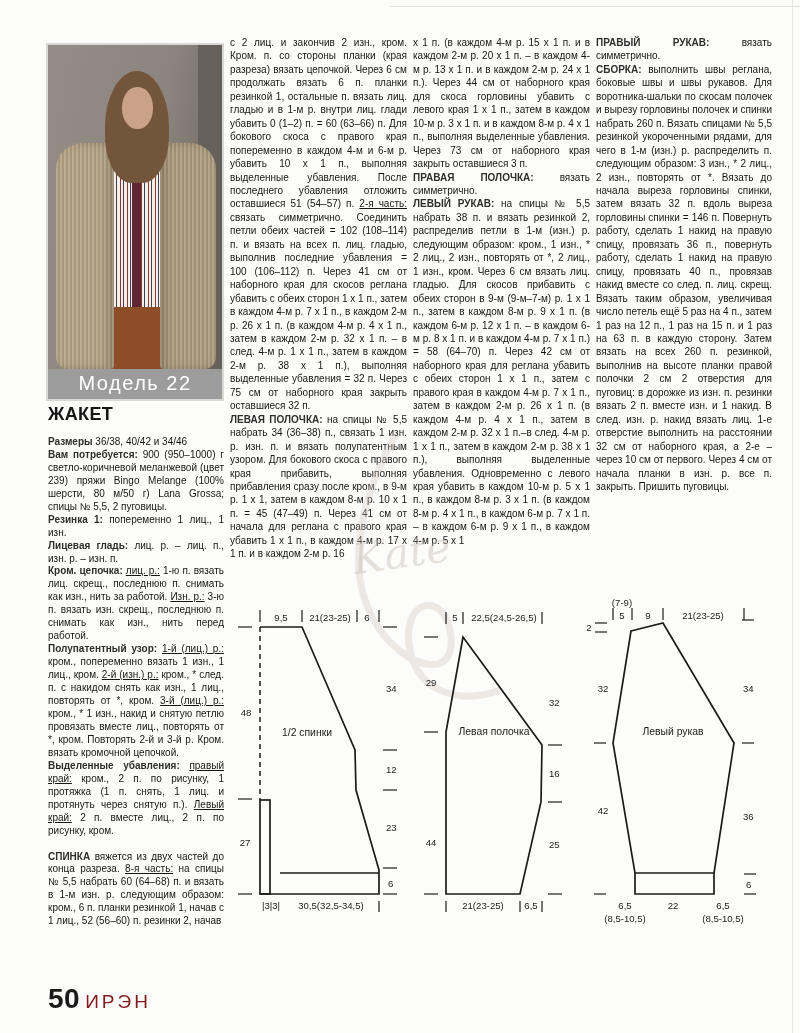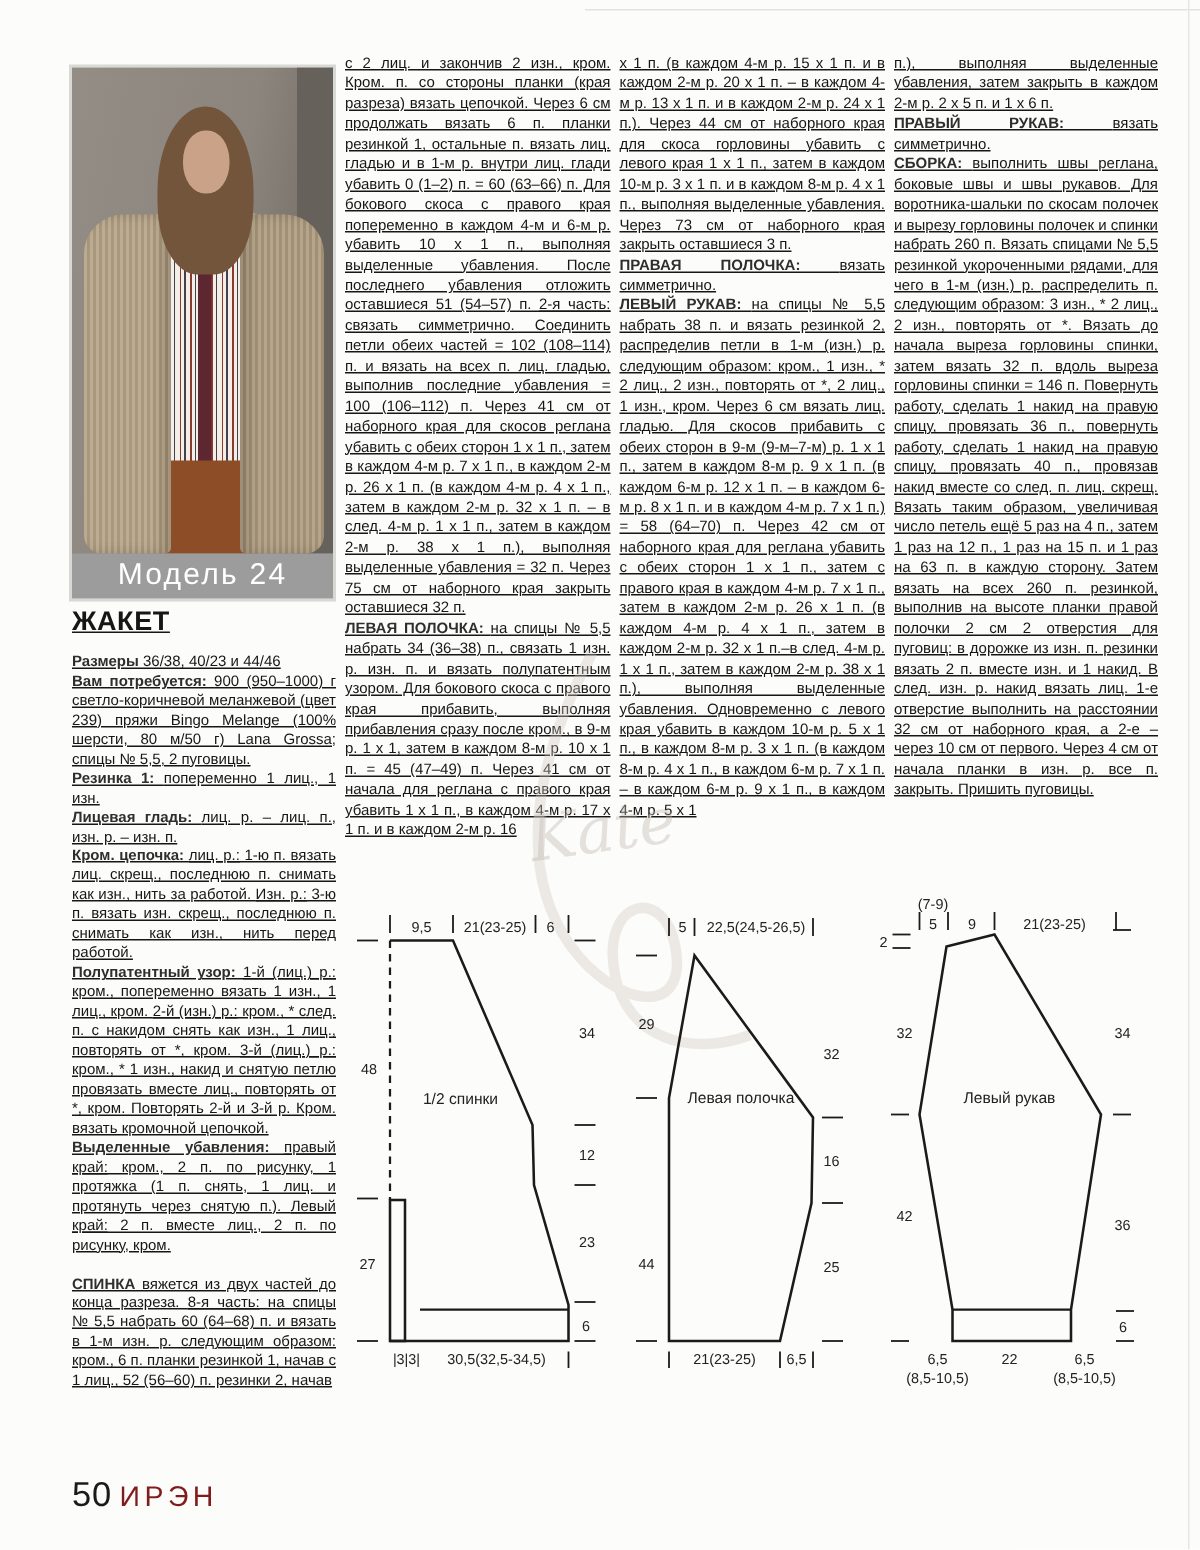--- a/index.html
+++ b/index.html
@@ -16,21 +16,21 @@
   .ph-placket{position:absolute;left:84px;top:112px;width:9px;height:162px;background:#5d2732;}
   .ph-pants{position:absolute;left:56px;top:262px;width:68px;height:62px;background:#8c4d27;}
   .ph-card-l{position:absolute;left:8px;top:98px;width:58px;height:226px;background:#b3a184;border-radius:26px 8px 4px 12px;box-shadow:inset -6px 0 8px rgba(90,75,55,.35);}
   .ph-card-r{position:absolute;left:112px;top:98px;width:56px;height:226px;background:#ab997c;border-radius:8px 26px 12px 4px;box-shadow:inset 6px 0 8px rgba(90,75,55,.35);}
   .ph-rib{position:absolute;left:0;top:0;width:100%;height:100%;background:repeating-linear-gradient(90deg,rgba(255,255,255,.12) 0 2px,rgba(0,0,0,.06) 2px 4px);border-radius:inherit;}
   .ph-hair{position:absolute;left:57px;top:26px;width:64px;height:112px;background:#73553b;border-radius:50% 50% 42% 42%;}
   .ph-face{position:absolute;left:74px;top:42px;width:31px;height:42px;background:#c9a287;border-radius:48%;}
   .ph-caption{position:absolute;left:0;bottom:0;width:100%;height:30px;background:#9c9c9c;color:#fff;font-size:20px;line-height:29px;text-align:center;letter-spacing:1.5px;}
 
   
-  .col{position:absolute;text-align:justify;font-size:10px;line-height:13.45px;color:#161616;text-decoration:underline;}
+  .col{position:absolute;text-align:justify;font-size:10px;line-height:13.45px;color:#161616;}
   .col p{margin:0;}
   .col .bold{font-weight:bold;color:#2e2e2e;}
   .col .und{text-decoration:underline;}
   .col1{left:48px;top:408px;width:176px;line-height:12.95px;}
   .col2{left:230px;top:36px;width:177px;}
   .col3{left:413px;top:36px;width:177px;}
   .col4{left:596px;top:36px;width:176px;}
   p.head{font-size:18px;font-weight:bold;letter-spacing:.4px;margin-bottom:15px !important;text-align:left;}
   p.gapbefore{margin-top:13px !important;}
 
@@ -42,21 +42,21 @@
   svg.diagram{position:absolute;overflow:visible;}
   svg.diagram .outline{fill:none;stroke:#1b1b1b;stroke-width:1.7;}
   svg.diagram .thin{fill:none;stroke:#1b1b1b;stroke-width:1.5;}
   svg.diagram .dash{stroke-dasharray:5 4;}
   svg.diagram .tick{stroke:#1b1b1b;stroke-width:1.2;}
   svg.diagram text{font-family:"Liberation Sans",sans-serif;font-size:9.6px;fill:#222;}
   svg.diagram text.big{font-size:10.4px;}
 
   
   .footer{position:absolute;left:48px;top:983px;color:#1a1a1a;}
-  .footer .pageno{font-size:23px;font-weight:normal;letter-spacing:.5px;}
+  .footer .pageno{font-size:28px;font-weight:bold;letter-spacing:.5px;}
   .footer .mag{font-size:19px;letter-spacing:3px;color:#7f1d1d;margin-left:5px;}
 </style>
 </head>
 <body>
 
 <div class="page">
   <div class="scanline-top"></div>
   <div class="scanline-right"></div>
 
   <div class="photo-frame">
@@ -67,45 +67,44 @@
     <div class="ph-placket"></div>
     <div class="ph-pants"></div>
     <div class="ph-card-l">
         <div class="ph-rib"></div>
       </div>
     <div class="ph-card-r">
         <div class="ph-rib"></div>
       </div>
     <div class="ph-hair"></div>
     <div class="ph-face"></div>
-    <div class="ph-caption">Модель 24</div>
+    <div class="ph-caption">Модель 22</div>
   </div>
 
   <div class="col col1">
       <p class="head"><span>ЖАКЕТ</span></p>
-      <p><span class="bold">Размеры </span><span>36/38, 40/23 и 44/46</span></p>
+      <p><span class="bold">Размеры </span><span>36/38, 40/42 и 34/46</span></p>
       <p><span class="bold">Вам потребуется: </span><span>900 (950–1000) г светло-коричневой меланжевой (цвет 239) пряжи Bingo Melange (100% шерсти, 80 м/50 г) Lana Grossa; спицы № 5,5, 2 пуговицы.</span></p>
       <p><span class="bold">Резинка 1: </span><span>попеременно 1 лиц., 1 изн.</span></p>
       <p><span class="bold">Лицевая гладь: </span><span>лиц. р. – лиц. п., изн. р. – изн. п.</span></p>
       <p><span class="bold">Кром. цепочка: </span><span class="und">лиц. р.:</span><span> 1-ю п. вязать лиц. скрещ., последнюю п. снимать как изн., нить за работой. </span><span class="und">Изн. р.:</span><span> 3-ю п. вязать изн. скрещ., последнюю п. снимать как изн., нить перед работой.</span></p>
       <p><span class="bold">Полупатентный узор: </span><span class="und">1-й (лиц.) р.:</span><span> кром., попеременно вязать 1 изн., 1 лиц., кром. </span><span class="und">2-й (изн.) р.:</span><span> кром., * след. п. с накидом снять как изн., 1 лиц., повторять от *, кром. </span><span class="und">3-й (лиц.) р.:</span><span> кром., * 1 изн., накид и снятую петлю провязать вместе лиц., повторять от *, кром. Повторять 2-й и 3-й р. Кром. вязать кромочной цепочкой.</span></p>
       <p><span class="bold">Выделенные убавления: </span><span class="und">правый край:</span><span> кром., 2 п. по рисунку, 1 протяжка (1 п. снять, 1 лиц. и протянуть через снятую п.). </span><span class="und">Левый край:</span><span> 2 п. вместе лиц., 2 п. по рисунку, кром.</span></p>
       <p class="gapbefore"><span class="bold">СПИНКА </span><span>вяжется из двух частей до конца разреза. </span><span class="und">8-я часть:</span><span> на спицы № 5,5 набрать 60 (64–68) п. и вязать в 1-м изн. р. следующим образом: кром., 6 п. планки резинкой 1, начав с 1 лиц., 52 (56–60) п. резинки 2, начав</span></p>
     </div>
   <div class="col col2">
       <p><span>с 2 лиц. и закончив 2 изн., кром. Кром. п. со стороны планки (края разреза) вязать цепочкой. Через 6 см продолжать вязать 6 п. планки резинкой 1, остальные п. вязать лиц. гладью и в 1-м р. внутри лиц. глади убавить 0 (1–2) п. = 60 (63–66) п. Для бокового скоса с правого края попеременно в каждом 4-м и 6-м р. убавить 10 х 1 п., выполняя выделенные убавления. После последнего убавления отложить оставшиеся 51 (54–57) п. </span><span class="und">2-я часть:</span><span> связать симметрично. Соединить петли обеих частей = 102 (108–114) п. и вязать на всех п. лиц. гладью, выполнив последние убавления = 100 (106–112) п. Через 41 см от наборного края для скосов реглана убавить с обеих сторон 1 х 1 п., затем в каждом 4-м р. 7 х 1 п., в каждом 2-м р. 26 х 1 п. (в каждом 4-м р. 4 х 1 п., затем в каждом 2-м р. 32 х 1 п. – в след. 4-м р. 1 х 1 п., затем в каждом 2-м р. 38 х 1 п.), выполняя выделенные убавления = 32 п. Через 75 см от наборного края закрыть оставшиеся 32 п.</span></p>
       <p><span class="bold">ЛЕВАЯ ПОЛОЧКА: </span><span>на спицы № 5,5 набрать 34 (36–38) п., связать 1 изн. р. изн. п. и вязать полупатентным узором. Для бокового скоса с правого края прибавить, выполняя прибавления сразу после кром., в 9-м р. 1 х 1, затем в каждом 8-м р. 10 х 1 п. = 45 (47–49) п. Через 41 см от начала для реглана с правого края убавить 1 х 1 п., в каждом 4-м р. 17 х 1 п. и в каждом 2-м р. 16</span></p>
     </div>
   <div class="col col3">
       <p><span>х 1 п. (в каждом 4-м р. 15 х 1 п. и в каждом 2-м р. 20 х 1 п. – в каждом 4-м р. 13 х 1 п. и в каждом 2-м р. 24 х 1 п.). Через 44 см от наборного края для скоса горловины убавить с левого края 1 х 1 п., затем в каждом 10-м р. 3 х 1 п. и в каждом 8-м р. 4 х 1 п., выполняя выделенные убавления. Через 73 см от наборного края закрыть оставшиеся 3 п.</span></p>
       <p><span class="bold">ПРАВАЯ ПОЛОЧКА: </span><span>вязать симметрично.</span></p>
       <p><span class="bold">ЛЕВЫЙ РУКАВ: </span><span>на спицы № 5,5 набрать 38 п. и вязать резинкой 2, распределив петли в 1-м (изн.) р. следующим образом: кром., 1 изн., * 2 лиц., 2 изн., повторять от *, 2 лиц., 1 изн., кром. Через 6 см вязать лиц. гладью. Для скосов прибавить с обеих сторон в 9-м (9-м–7-м) р. 1 х 1 п., затем в каждом 8-м р. 9 х 1 п. (в каждом 6-м р. 12 х 1 п. – в каждом 6-м р. 8 х 1 п. и в каждом 4-м р. 7 х 1 п.) = 58 (64–70) п. Через 42 см от наборного края для реглана убавить с обеих сторон 1 х 1 п., затем с правого края в каждом 4-м р. 7 х 1 п., затем в каждом 2-м р. 26 х 1 п. (в каждом 4-м р. 4 х 1 п., затем в каждом 2-м р. 32 х 1 п.–в след. 4-м р. 1 х 1 п., затем в каждом 2-м р. 38 х 1 п.), выполняя выделенные убавления. Одновременно с левого края убавить в каждом 10-м р. 5 х 1 п., в каждом 8-м р. 3 х 1 п. (в каждом 8-м р. 4 х 1 п., в каждом 6-м р. 7 х 1 п. – в каждом 6-м р. 9 х 1 п., в каждом 4-м р. 5 х 1</span></p>
     </div>
   <div class="col col4">
-      <p><span>п.), выполняя выделенные убавления, затем закрыть в каждом 2-м р. 2 х 5 п. и 1 х 6 п.</span></p>
       <p><span class="bold">ПРАВЫЙ РУКАВ: </span><span>вязать симметрично.</span></p>
       <p><span class="bold">СБОРКА: </span><span>выполнить швы реглана, боковые швы и швы рукавов. Для воротника-шальки по скосам полочек и вырезу горловины полочек и спинки набрать 260 п. Вязать спицами № 5,5 резинкой укороченными рядами, для чего в 1-м (изн.) р. распределить п. следующим образом: 3 изн., * 2 лиц., 2 изн., повторять от *. Вязать до начала выреза горловины спинки, затем вязать 32 п. вдоль выреза горловины спинки = 146 п. Повернуть работу, сделать 1 накид на правую спицу, провязать 36 п., повернуть работу, сделать 1 накид на правую спицу, провязать 40 п., провязав накид вместе со след. п. лиц. скрещ. Вязать таким образом, увеличивая число петель ещё 5 раз на 4 п., затем 1 раз на 12 п., 1 раз на 15 п. и 1 раз на 63 п. в каждую сторону. Затем вязать на всех 260 п. резинкой, выполнив на высоте планки правой полочки 2 см 2 отверстия для пуговиц: в дорожке из изн. п. резинки вязать 2 п. вместе изн. и 1 накид. В след. изн. р. накид вязать лиц. 1-е отверстие выполнить на расстоянии 32 см от наборного края, а 2-е – через 10 см от первого. Через 4 см от начала планки в изн. р. все п. закрыть. Пришить пуговицы.</span></p>
     </div>
 
   <svg class="wm-swirl" width="240" height="280" viewBox="0 0 240 280">
     <path d="M95,5 C55,80 45,150 80,200 C110,242 160,250 150,200 C142,160 100,170 110,220 C118,262 160,275 200,260" fill="none" stroke="rgba(205,198,190,0.35)" stroke-width="7"></path>
   </svg>
   <div class="watermark">Kate</div>
 
   <svg class="diagram" style="left:228px;top:595px" width="185" height="345" viewBox="228 595 185 345">

